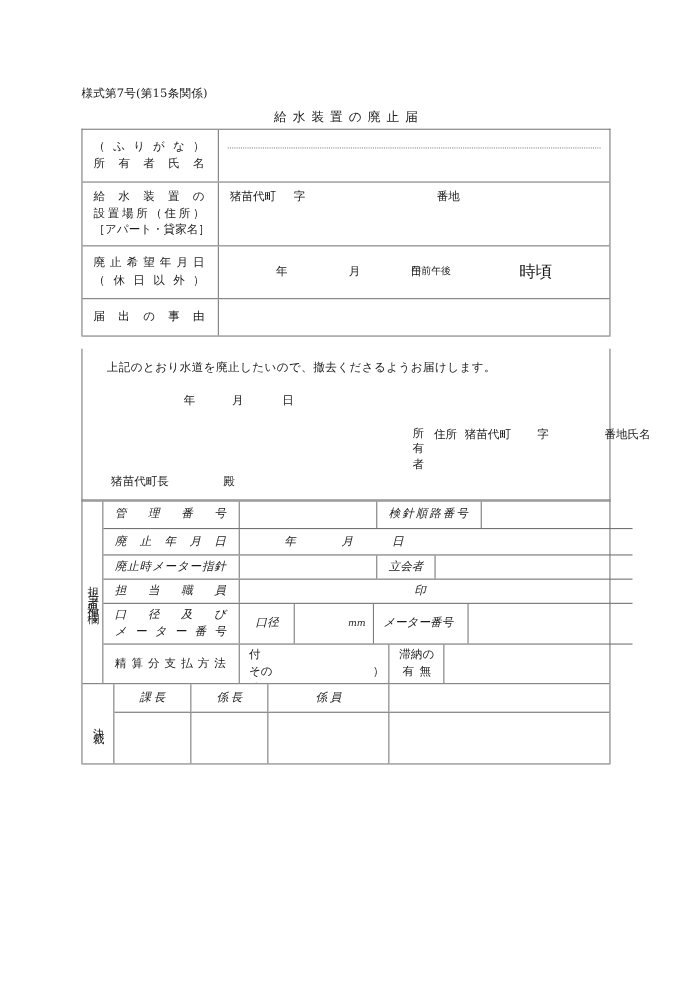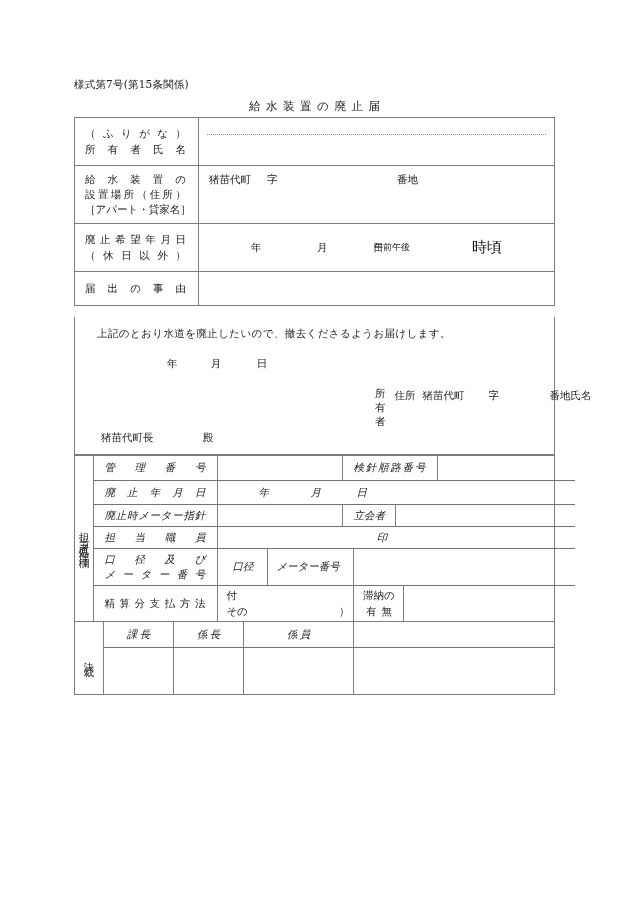--- a/index.html
+++ b/index.html
@@ -390,20 +390,23 @@
         </div>
 
         <div class="in-row h37">
           <div class="cell vline c-key">
             <div class="lbl lbl-pad">口径及び</div>
             <div class="lbl lbl-pad">メーター番号</div>
           </div>
           <div class="cell vline kkey ctr">
             <span>口径</span>
           </div>
+          <div class="cell vline" style="width:72px">
+            <div class="mm-unit">mm</div>
+          </div>
           <div class="cell vline mkey">
             <span style="padding-left:4px">メーター番号</span>
           </div>
           <div class="cell" style="width:119px"></div>
         </div>
 
         <div class="in-row h35">
           <div class="cell vline pay-key">
             <div class="lbl lbl-pad">精算分支払方法</div>
           </div>

